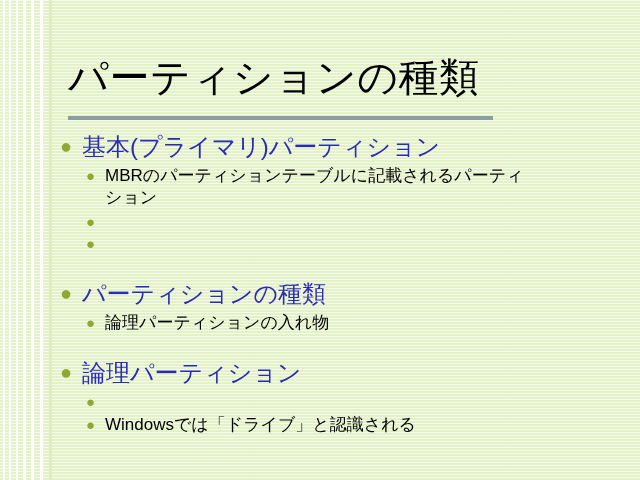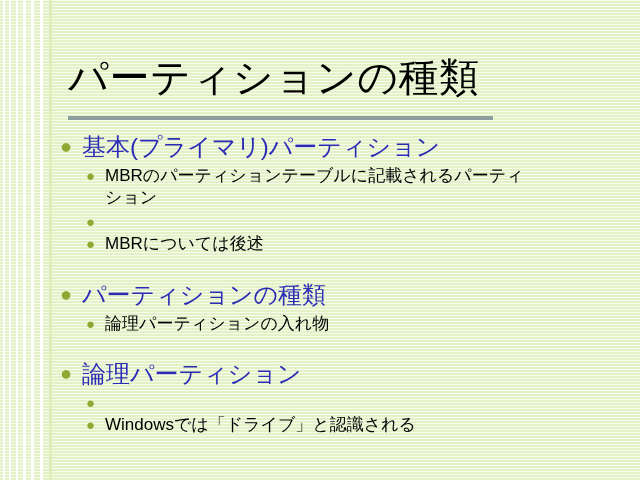--- a/index.html
+++ b/index.html
@@ -144,21 +144,20 @@
       </div>
       <div class="l2">
         <span class="bullet">●</span>
         <span class="txt">MBRのパーティションテーブルに記載されるパーティション</span>
       </div>
       <div class="l2">
         <span class="bullet">●</span>
       </div>
       <div class="l2">
         <span class="bullet">●</span>
-        <span class="txt">MBRについては後述</span>
       </div>
     </div>
 
     <div class="spacer-sm"></div>
 
     <div class="group">
       <div class="l1">
         <span class="bullet">●</span>
         <span class="txt">パーティションの種類</span>
       </div>

